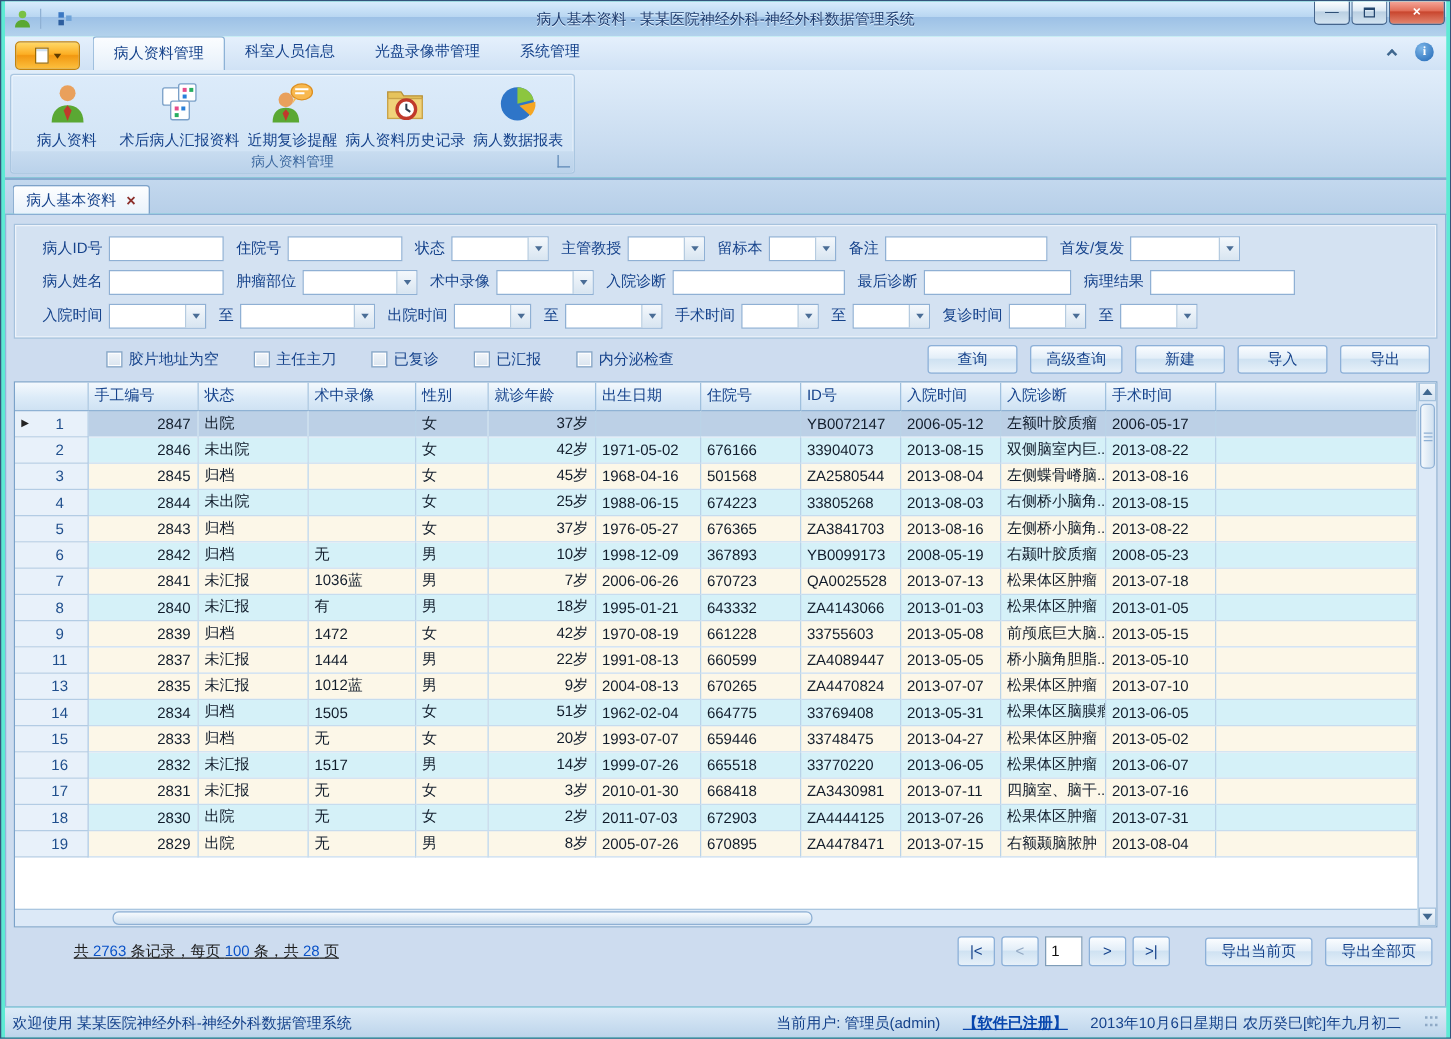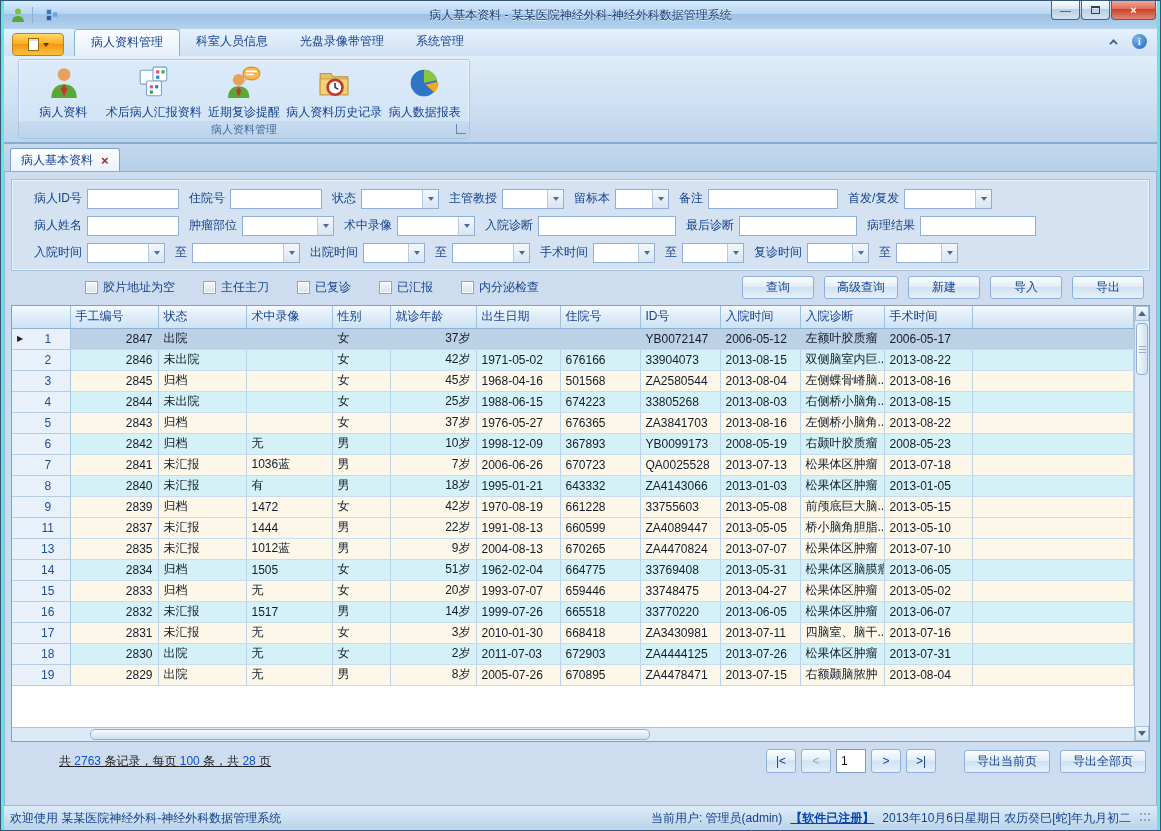--- a/index.html
+++ b/index.html
@@ -27,21 +27,21 @@
   .appbtn .page { width:11px; height:13px; background:#fff; border:1px solid #9c6b00; box-shadow:inset 0 2px 0 #cfe0f0; }
   .caret-down { width:0; height:0; border-left:3px solid transparent; border-right:3px solid transparent; border-top:4px solid #5e3c00; }
   .rtab { padding:4px 16px 5px; color:#15428b; cursor:pointer; }
   .rtab.active { background:linear-gradient(#fbfdff,#e6f0fa); border:1px solid #8db2d6; border-bottom:none; border-radius:3px 3px 0 0; }
   .tabrow-right { position:absolute; right:10px; top:5px; display:flex; gap:10px; align-items:center; }
   .chev { width:14px; height:14px; display:flex; align-items:center; justify-content:center; cursor:pointer; }
   .chev i { width:6px; height:6px; border-left:2px solid #3f678f; border-top:2px solid #3f678f; transform:rotate(45deg) translateY(2px); }
   .info-ic { width:15px; height:15px; border-radius:50%; background:radial-gradient(circle at 35% 30%, #7db6e8, #1f66b5); color:#fff; font-size:10px; font-weight:bold; display:flex; align-items:center; justify-content:center; font-family:"Liberation Serif",serif; cursor:pointer; }
 
   
-  .ribbon { height:88px; background:linear-gradient(#e0edfa,#c9dcf0 70%,#bdd3ea); border-bottom:2px solid #86abd0; padding:3px 14px; }
+  .ribbon { height:88px; background:linear-gradient(#e0edfa,#c9dcf0 70%,#bdd3ea); border-bottom:2px solid #86abd0; padding:3px 4px; }
   .rgroup { width:452px; height:80px; border:1px solid #aac6e0; border-radius:3px;
     background:linear-gradient(#dcebfa,#cfe2f4); display:flex; flex-direction:column; box-shadow:inset 0 0 0 1px rgba(255,255,255,.55); }
   .rbtns { flex:1; display:flex; align-items:stretch; padding:2px 2px 0; }
   .rbtn { flex:1; border:none; background:transparent; display:flex; flex-direction:column; align-items:center; justify-content:flex-start; gap:2px; padding-top:3px; cursor:pointer; border-radius:3px; }
   .rbtn svg { width:34px; height:34px; }
   .rbtn .rlabel { font-size:12px; color:#15428b; white-space:nowrap; }
   .rgroup-label { height:17px; display:flex; align-items:center; justify-content:center; position:relative;
     color:#3e6aa0; font-size:11px; background:linear-gradient(#c8dcf0,#bad2ea); border-radius:0 0 3px 3px; }
   .launcher { position:absolute; right:3px; top:3px; width:10px; height:10px; border-left:1px solid #5d87b5; border-bottom:1px solid #5d87b5; cursor:pointer; }
 
@@ -107,21 +107,21 @@
   .pager { margin-left:auto; display:flex; gap:5px; align-items:center; }
   .pbtn { width:30px; height:24px; border:1px solid #8cb0d8; border-radius:3px; color:#15428b; font:inherit; cursor:pointer;
     background:linear-gradient(#fbfdff,#e3eef8 45%,#cfe2f2 50%,#e6f0f9); }
   .pbtn.dim { color:#93a9c4; }
   .pageinput { width:30px; height:24px; border:1px solid #7f9db9; background:#fff; color:#111; padding:0 4px; font:inherit; }
   .exports { display:flex; gap:10px; margin-left:28px; }
 
   
   .statusbar { height:25px; border-top:1px solid #98b9da; background:linear-gradient(#ddebf8,#bcd4ea);
     display:flex; align-items:center; padding:0 6px; color:#15428b; }
-  .sb-right { margin-left:auto; display:flex; align-items:center; gap:8px; }
+  .sb-right { margin-left:auto; display:flex; align-items:center; gap:18px; }
   .reg { color:#0645ad; text-decoration:underline; font-weight:bold; cursor:pointer; }
   .grip { width:12px; height:12px; display:grid; grid-template-columns:repeat(3,4px); align-self:flex-end; margin-bottom:3px; }
   .grip b { width:2px; height:2px; background:#8ea9c6; margin:1px; }
 </style>
 </head>
 <body>
 
 <div class="win">
 
   <div class="titlebar">

